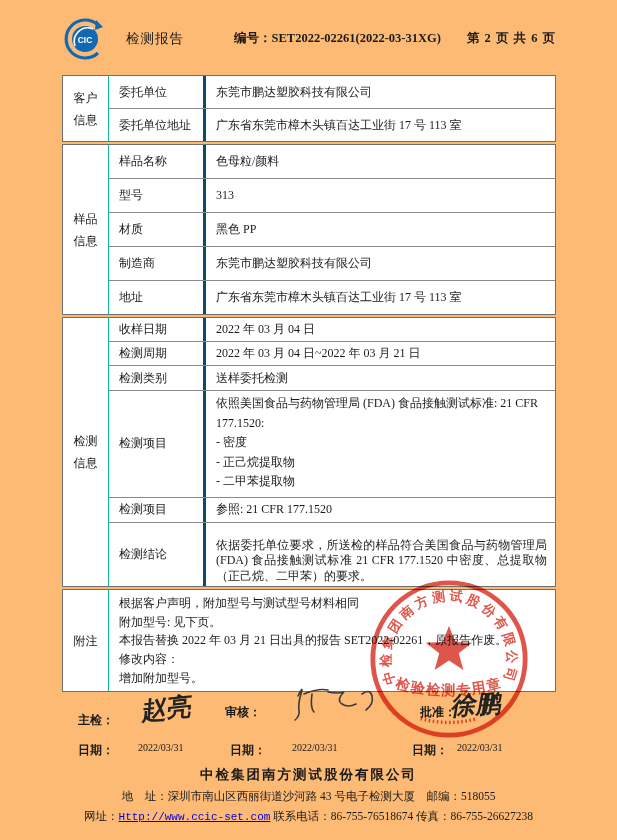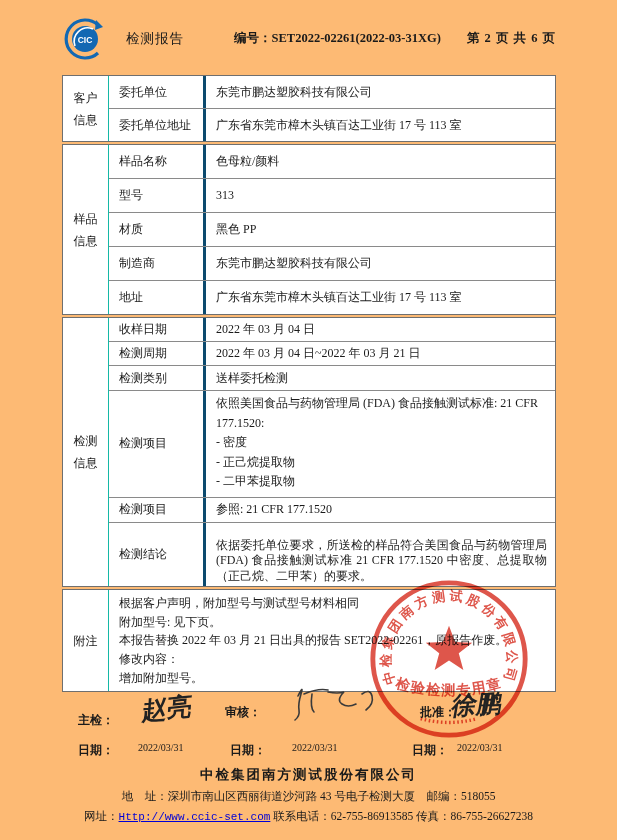--- a/index.html
+++ b/index.html
@@ -193,18 +193,18 @@
       <textPath href="#sealBanner" startOffset="50%" text-anchor="middle">检验检测专用章</textPath>
     </text>
     <path d="M 56,146 Q 85,154 114,146" fill="none" stroke="#d8382b" stroke-width="3.5" stroke-dasharray="1.6 2.6"></path>
   </svg>
 
   <div class="footer">
     <div class="f-company">中检集团南方测试股份有限公司</div>
     <div class="f-line">地　址：深圳市南山区西丽街道沙河路 43 号电子检测大厦　邮编：518055</div>
     <div class="f-line">
       <span>网址：</span><span class="f-link">Http://www.ccic-set.com</span>
-      <span>联系电话：62-755-86913585</span>
+      <span>联系电话：86-755-76518674</span>
       <span>传真：86-755-26627238</span>
     </div>
   </div>
 
 </div>
 
 </body></html>

